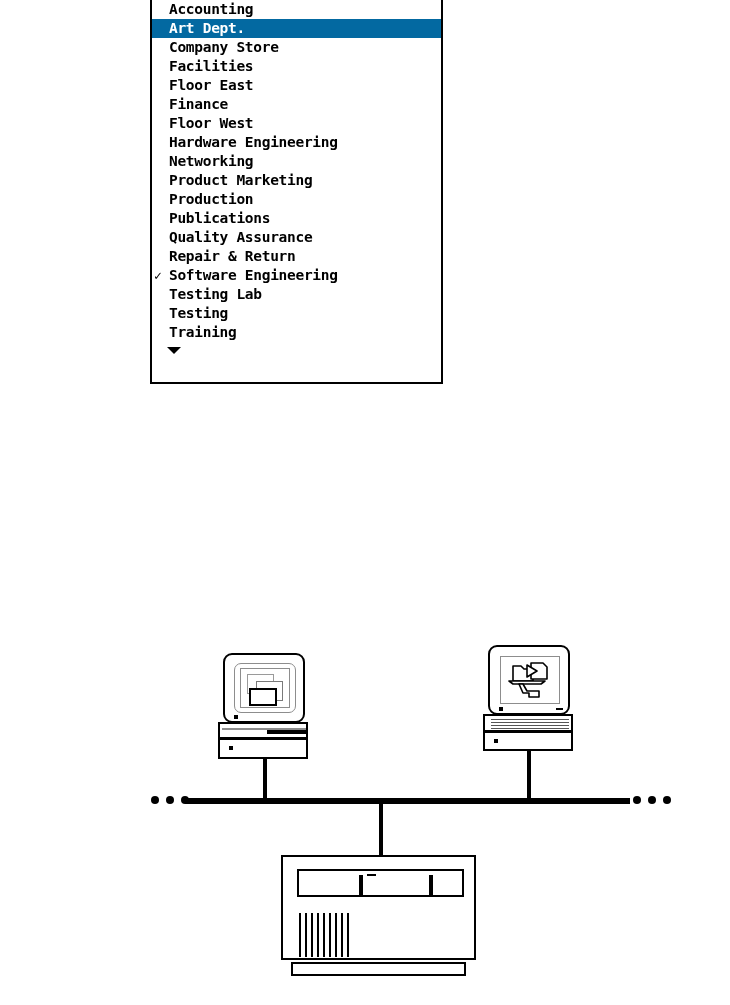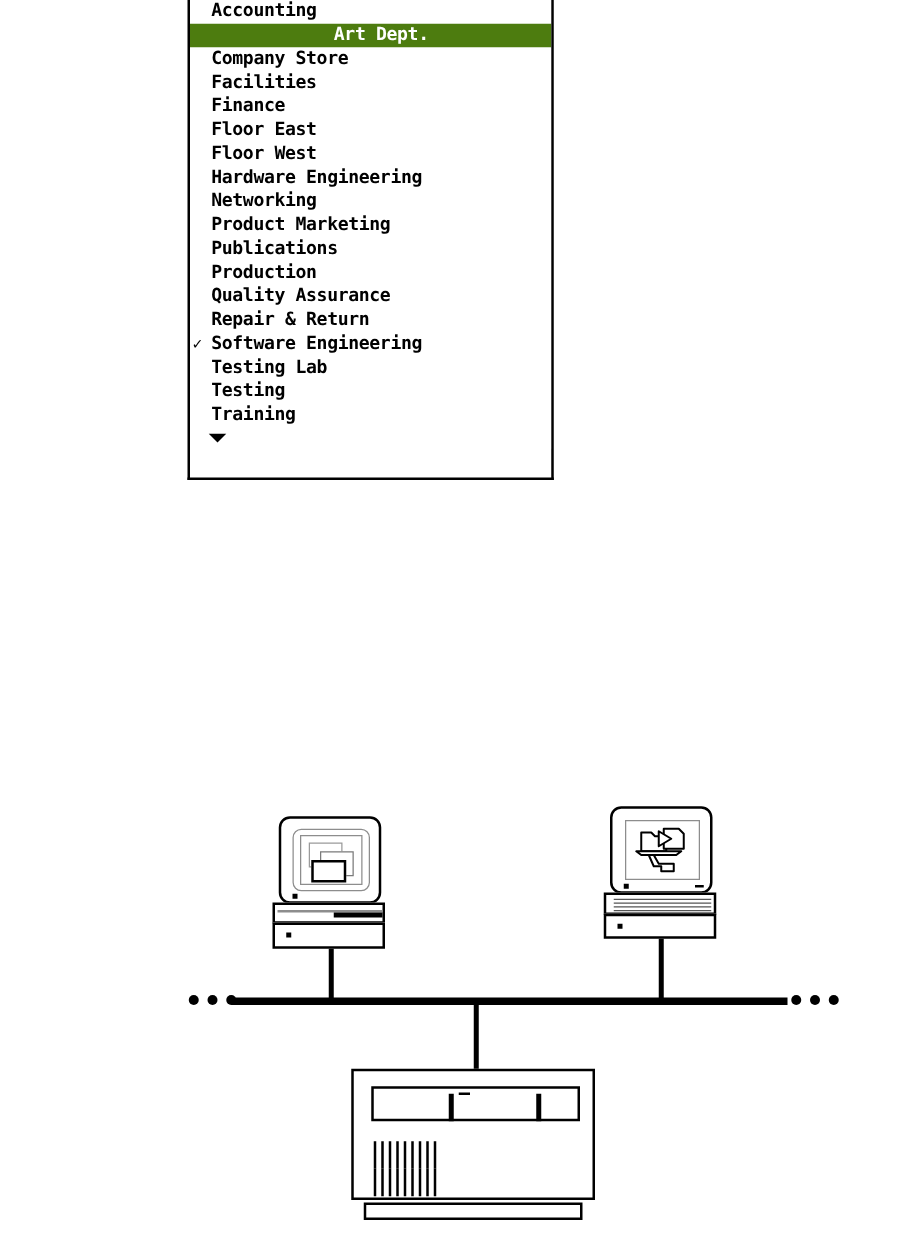--- a/index.html
+++ b/index.html
@@ -42,23 +42,22 @@
     font-size: 14.5px;
     font-weight: bold;
     letter-spacing: -0.3px;
     color: #000000;
     background: #ffffff;
     padding: 0;
     white-space: nowrap;
     user-select: none;
   }
   .menu-item.selected {
-    background: #4d7c0f;
+    background: #0369a1;
     color: #ffffff;
-    text-align: center;
   }
   .mark {
     width: 17px;
     flex: 0 0 17px;
     text-align: left;
     padding-left: 2px;
     font-size: 13px;
     box-sizing: border-box;
   }
   .mi-label {
@@ -257,49 +256,49 @@
       <li class="menu-item">
         <span class="mark"></span>
         <span class="mi-label">Company Store</span>
       </li>
       <li class="menu-item">
         <span class="mark"></span>
         <span class="mi-label">Facilities</span>
       </li>
       <li class="menu-item">
         <span class="mark"></span>
+        <span class="mi-label">Floor East</span>
+      </li>
+      <li class="menu-item">
+        <span class="mark"></span>
         <span class="mi-label">Finance</span>
       </li>
       <li class="menu-item">
         <span class="mark"></span>
-        <span class="mi-label">Floor East</span>
-      </li>
-      <li class="menu-item">
-        <span class="mark"></span>
         <span class="mi-label">Floor West</span>
       </li>
       <li class="menu-item">
         <span class="mark"></span>
         <span class="mi-label">Hardware Engineering</span>
       </li>
       <li class="menu-item">
         <span class="mark"></span>
         <span class="mi-label">Networking</span>
       </li>
       <li class="menu-item">
         <span class="mark"></span>
         <span class="mi-label">Product Marketing</span>
       </li>
       <li class="menu-item">
         <span class="mark"></span>
+        <span class="mi-label">Production</span>
+      </li>
+      <li class="menu-item">
+        <span class="mark"></span>
         <span class="mi-label">Publications</span>
-      </li>
-      <li class="menu-item">
-        <span class="mark"></span>
-        <span class="mi-label">Production</span>
       </li>
       <li class="menu-item">
         <span class="mark"></span>
         <span class="mi-label">Quality Assurance</span>
       </li>
       <li class="menu-item">
         <span class="mark"></span>
         <span class="mi-label">Repair &amp; Return</span>
       </li>
       <li class="menu-item">

